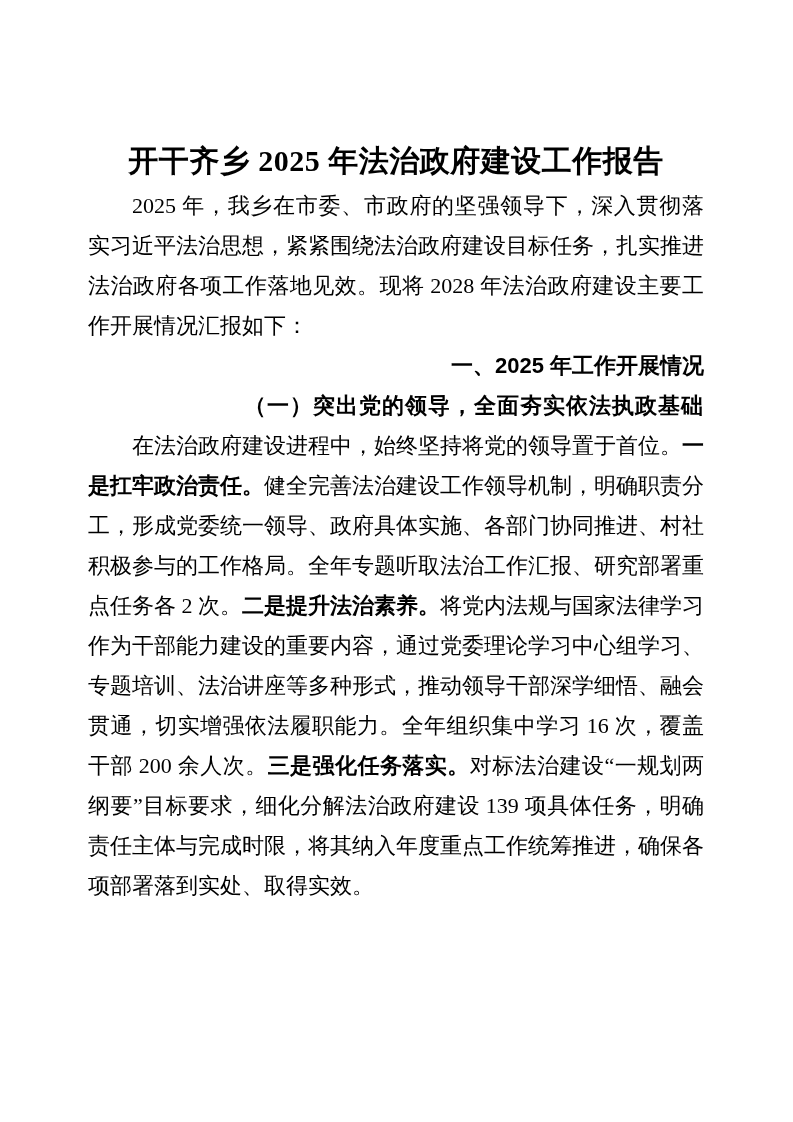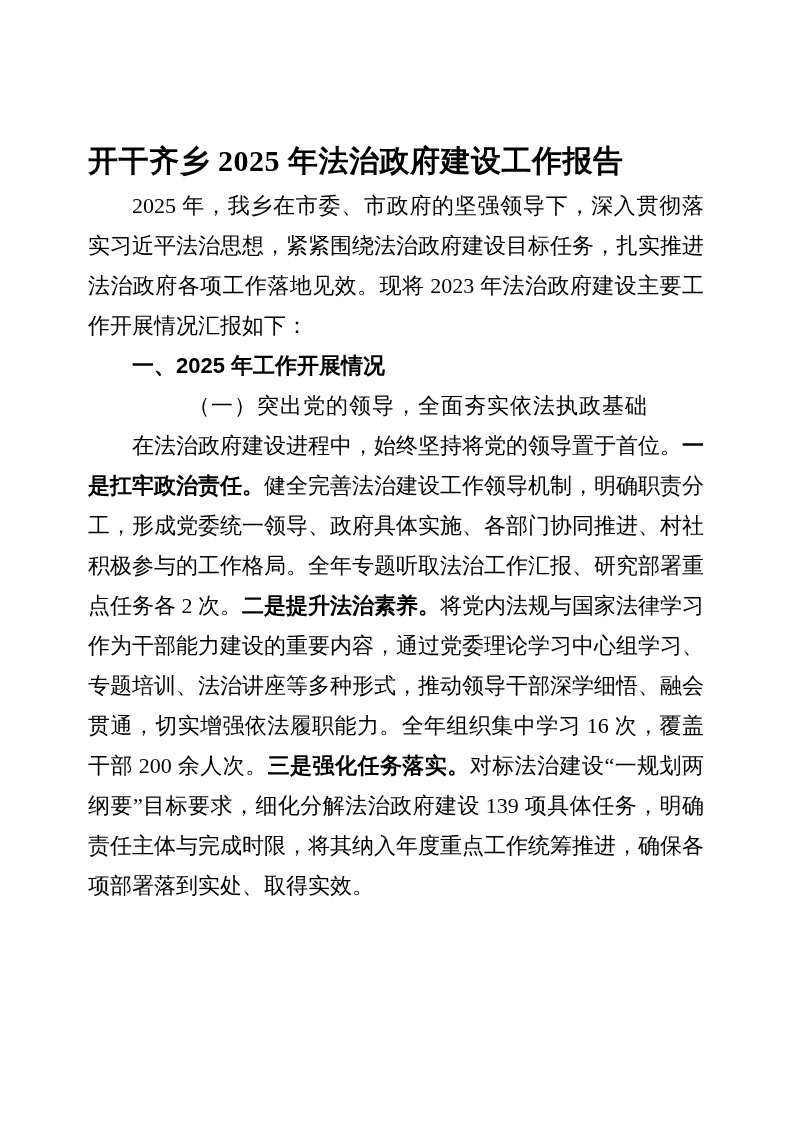--- a/index.html
+++ b/index.html
@@ -14,52 +14,53 @@
     box-sizing: border-box;
     background: #ffffff;
     color: #000000;
     padding: 136px 89px 0 88px;
     overflow: hidden;
   }
   .doc-title {
     font-family: "Liberation Serif", "DejaVu Serif", serif;
     font-size: 30px;
     font-weight: bold;
+    text-align: center;
     line-height: 50px;
     margin: 0;
     letter-spacing: 0.5px;
   }
   #content p {
     margin: 0;
     font-size: 22px;
     line-height: 40px;
     text-align: justify;
     text-indent: 2em;
     font-family: "Liberation Serif", "DejaVu Serif", serif;
     font-weight: normal;
   }
   #content p.h1 {
     font-family: "Liberation Sans", "DejaVu Sans", sans-serif;
     font-weight: bold;
-    text-align: left;
+    text-align: right;
   }
   #content p.h2 {
     font-family: "Liberation Serif", "DejaVu Serif", serif;
-    font-weight: normal;
-    text-align: center;
+    font-weight: bold;
+    text-align: right;
     letter-spacing: 1px;
   }
   #content span.b {
     font-weight: bold;
   }
 </style>
 </head>
 <body>
 
 <div class="page">
   <h1 class="doc-title">开干齐乡 2025 年法治政府建设工作报告</h1>
   <div id="content">
-      <p class="body"><span>2025 年，我乡在市委、市政府的坚强领导下，深入贯彻落实习近平法治思想，紧紧围绕法治政府建设目标任务，扎实推进法治政府各项工作落地见效。现将 2023 年法治政府建设主要工作开展情况汇报如下：</span></p>
+      <p class="body"><span>2025 年，我乡在市委、市政府的坚强领导下，深入贯彻落实习近平法治思想，紧紧围绕法治政府建设目标任务，扎实推进法治政府各项工作落地见效。现将 2028 年法治政府建设主要工作开展情况汇报如下：</span></p>
       <p class="h1"><span class="b">一、2025 年工作开展情况</span></p>
       <p class="h2"><span>（一）突出党的领导，全面夯实依法执政基础</span></p>
       <p class="body"><span>在法治政府建设进程中，始终坚持将党的领导置于首位。</span><span class="b">一是扛牢政治责任。</span><span>健全完善法治建设工作领导机制，明确职责分工，形成党委统一领导、政府具体实施、各部门协同推进、村社积极参与的工作格局。全年专题听取法治工作汇报、研究部署重点任务各 2 次。</span><span class="b">二是提升法治素养。</span><span>将党内法规与国家法律学习作为干部能力建设的重要内容，通过党委理论学习中心组学习、专题培训、法治讲座等多种形式，推动领导干部深学细悟、融会贯通，切实增强依法履职能力。全年组织集中学习 16 次，覆盖干部 200 余人次。</span><span class="b">三是强化任务落实。</span><span>对标法治建设“一规划两纲要”目标要求，细化分解法治政府建设 139 项具体任务，明确责任主体与完成时限，将其纳入年度重点工作统筹推进，确保各项部署落到实处、取得实效。</span></p>
     </div>
 </div>
 
 </body></html>

